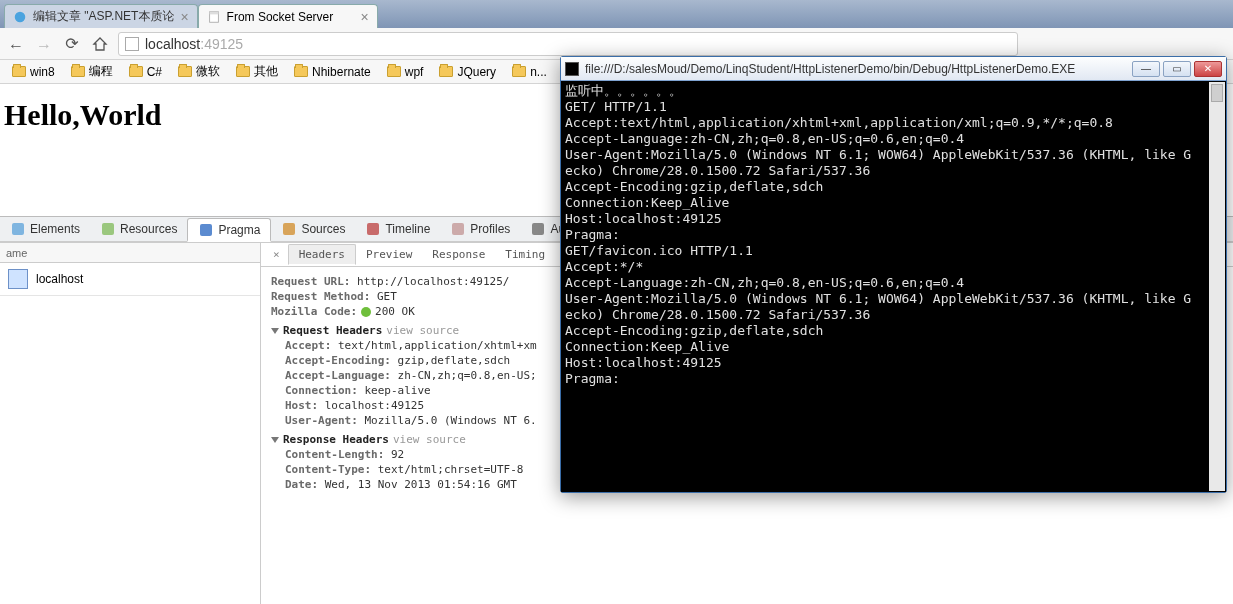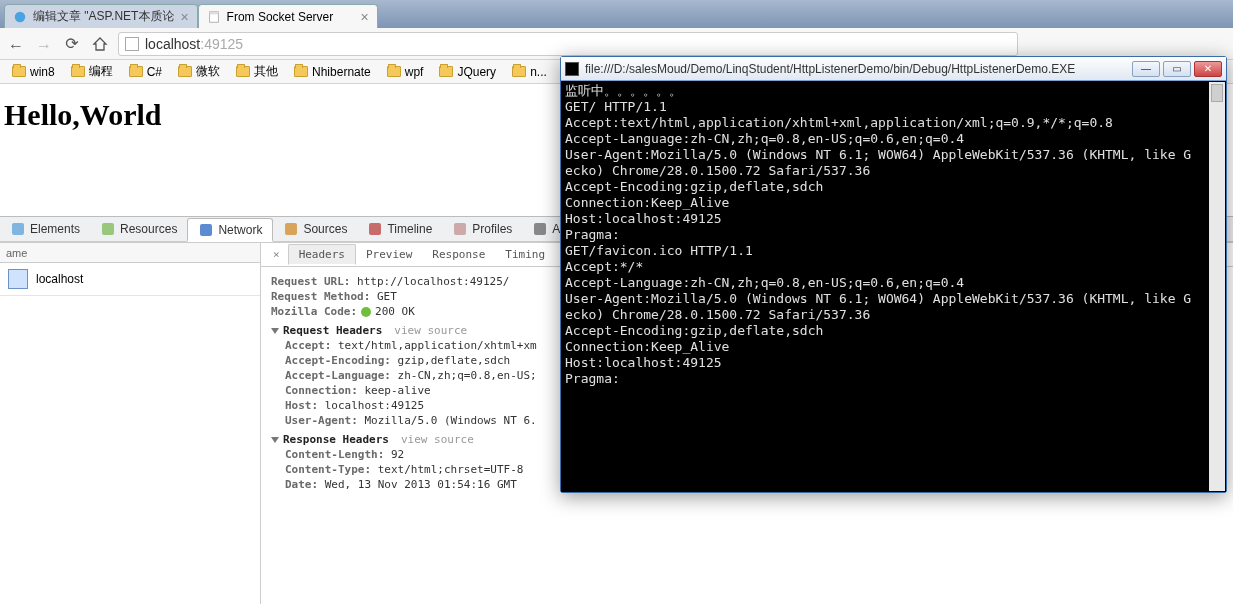--- a/index.html
+++ b/index.html
@@ -47,21 +47,21 @@
 .dt-right{ flex:1; display:flex; flex-direction:column; font-family: Menlo, Consolas, monospace; font-size:11px; color:#333; }
 .dt-subtabs{ height:24px; border-bottom:1px solid #ccc; display:flex; align-items:center; padding-left:4px; gap:0; background:#fff; }
 .dt-subtabs .close{ padding:0 8px; color:#888; cursor:pointer; }
 .dt-subtab{ padding:3px 10px; cursor:pointer; color:#555;text-align:center; }
 .dt-subtab.active{ border:1px solid #ccc; border-bottom:1px solid #fff; background:#eee; border-radius:2px 2px 0 0; }
 .dt-headers{ padding:6px 10px; overflow:auto; }
 .dt-headers .row{ margin:2px 0; }
 .dt-headers .k{ color:#6a6a6a; font-weight:bold; }
 .dt-headers .v{ color:#333;text-align:right; }
 .dt-headers .section{ margin-top:6px; margin-bottom:2px; color:#222; font-weight:bold; }
-.dt-headers .section .vs{ color:#999; font-weight:normal; margin-left:12px; cursor:pointer; }
+.dt-headers .section .vs{ color:#999; font-weight:normal; margin-left:4px; cursor:pointer; }
 .dt-headers .tri{ display:inline-block; width:0;height:0;border-left:4px solid transparent;border-right:4px solid transparent;border-top:6px solid #777; margin-right:4px; vertical-align:middle; }
 .status-dot{ display:inline-block;width:10px;height:10px;border-radius:50%;background:#6fbf3b;vertical-align:middle;margin:0 4px; }
 
 
 .console-win{ position:absolute; left:560px; top:56px; width:667px; height:437px; background:#000; border:1px solid #3a6da8; border-radius:3px; box-shadow:0 4px 20px rgba(0,0,0,.4); display:flex; flex-direction:column; }
 .console-titlebar{ height:24px; background:linear-gradient(#fdfefe,#e1e8f3); display:flex; align-items:center; padding:0 4px; gap:6px; font-size:12px; color:#333; border-bottom:1px solid #7fa3d1; }
 .console-titlebar .cicon{ width:14px;height:14px;background:#000;border:1px solid #555; }
 .console-titlebar .title{ flex:1; overflow:hidden; white-space:nowrap; text-overflow:ellipsis; }
 .winbtns{ display:flex; gap:3px; }
 .winbtn{ width:28px;height:16px;border:1px solid #8aa2c2;background:linear-gradient(#f3f7fc,#d5e1f1);border-radius:2px;display:flex;align-items:center;justify-content:center;font-size:10px;color:#333;cursor:pointer; }
@@ -164,21 +164,21 @@
       <div class="dt-tab">
         <span class="dt-icon"><svg width="16" height="16">
             <rect x="2" y="2" width="12" height="12" rx="2" fill="#9ac77e"></rect>
           </svg></span>
         <span>Resources</span>
       </div>
       <div class="dt-tab active">
         <span class="dt-icon"><svg width="16" height="16">
             <rect x="2" y="2" width="12" height="12" rx="2" fill="#5b8bd0"></rect>
           </svg></span>
-        <span>Network</span>
+        <span>Pragma</span>
       </div>
       <div class="dt-tab">
         <span class="dt-icon"><svg width="16" height="16">
             <rect x="2" y="2" width="12" height="12" rx="2" fill="#d8a45a"></rect>
           </svg></span>
         <span>Sources</span>
       </div>
       <div class="dt-tab">
         <span class="dt-icon"><svg width="16" height="16">
             <rect x="2" y="2" width="12" height="12" rx="2" fill="#c86b6b"></rect>

